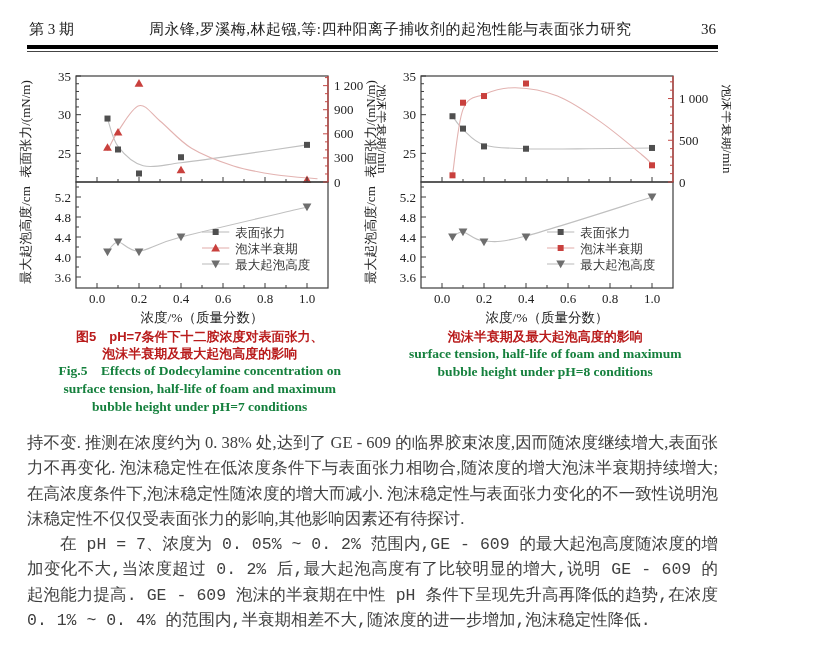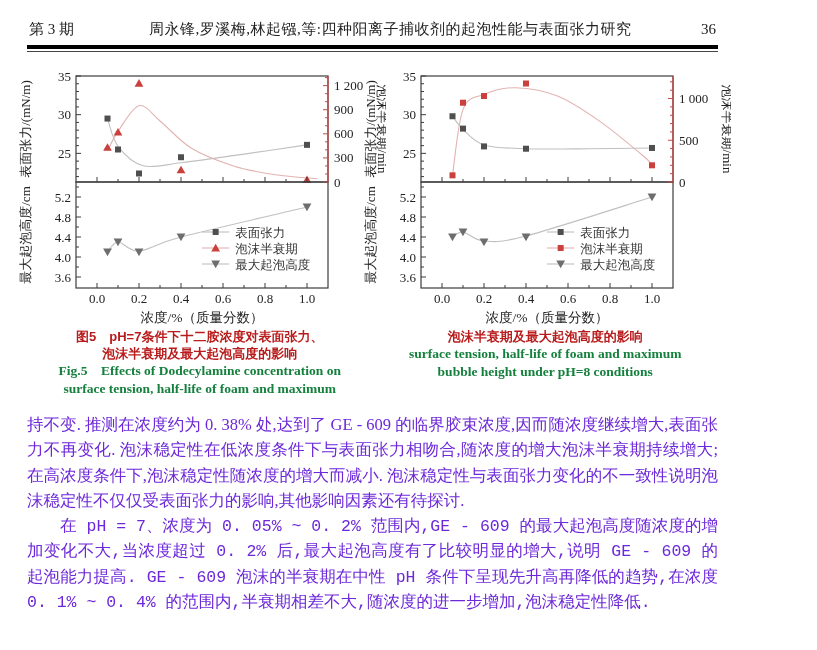--- a/index.html
+++ b/index.html
@@ -16,21 +16,21 @@
   .rule-thick{height:4px;background:#000;}
   .rule-thin{height:1px;background:#444;margin-top:2px;}
   
   .figrow{display:flex;margin-top:10px;}
   .figcol{width:50%;display:flex;flex-direction:column;align-items:center;}
   svg.chart{display:block;font-family:"Liberation Serif","DejaVu Serif",serif;}
   .caps{margin-top:2px;text-align:center;line-height:1.32;}
   .cap-zh{font-family:"Liberation Sans","DejaVu Sans",sans-serif;font-weight:bold;font-size:13px;color:#b91c1c;white-space:nowrap;}
   .cap-en{font-family:"Liberation Serif","DejaVu Serif",serif;font-weight:bold;font-size:13.5px;color:#15803d;white-space:nowrap;}
   
-  .bodytext{margin-top:14px;font-size:16.5px;line-height:25.5px;text-align:justify;color:#6d28d9;}
+  .bodytext{margin-top:14px;font-size:16.5px;line-height:25.5px;text-align:justify;color:#404040;}
   .bodytext p{margin:0;}
   .bodytext p.indent{text-indent:2em;font-family:Liberation Mono, monospace;}
 </style>
 </head>
 <body>
 
 <div class="page">
 
   <div class="hdr">
     <span class="issue">第 3 期</span>
@@ -176,20 +176,21 @@
             <line x1="187.99999999999997" y1="202" x2="215.29999999999998" y2="202" stroke="#c0c0c0" stroke-width="1.1"></line>
             <polygon points="201.64999999999998,206.2 197.24999999999997,198.6 206.04999999999998,198.6" fill="#6e6e6e"></polygon>
             <text x="221.29999999999998" y="206.5" fill="#333" font-size="12.5" text-anchor="start">最大起泡高度</text>
           </g>
         </svg>
       <div class="caps">
         <div class="cap-zh">图5　pH=7条件下十二胺浓度对表面张力、</div>
         <div class="cap-zh">泡沫半衰期及最大起泡高度的影响</div>
         <div class="cap-en">Fig.5　Effects of Dodecylamine concentration on</div>
         <div class="cap-en">surface tension, half-life of foam and maximum</div>
+        <div class="cap-en">bubble height under pH=7 conditions</div>
       </div>
     </div>
 
     <div class="figcol">
       <svg class="chart" id="chart-1" viewBox="0 0 372 264" width="372" height="264">
           <g>
             <g>
               <path d="M93.5,54.2C95.3,56.4 98.8,62.6 104.0,67.4C109.3,72.2 114.5,79.6 125.0,82.9C135.5,86.1 149.5,86.1 167.0,86.7C184.5,87.4 209.0,86.9 230.0,86.7C251.0,86.6 282.5,86.1 293.0,86.0" fill="none" stroke="#c0c0c0" stroke-width="1.1"></path>
               <rect x="90.5" y="51.23357664233576" width="6" height="6" fill="#4f4f4f"></rect>
               <rect x="101" y="63.61313868613139" width="6" height="6" fill="#4f4f4f"></rect>

